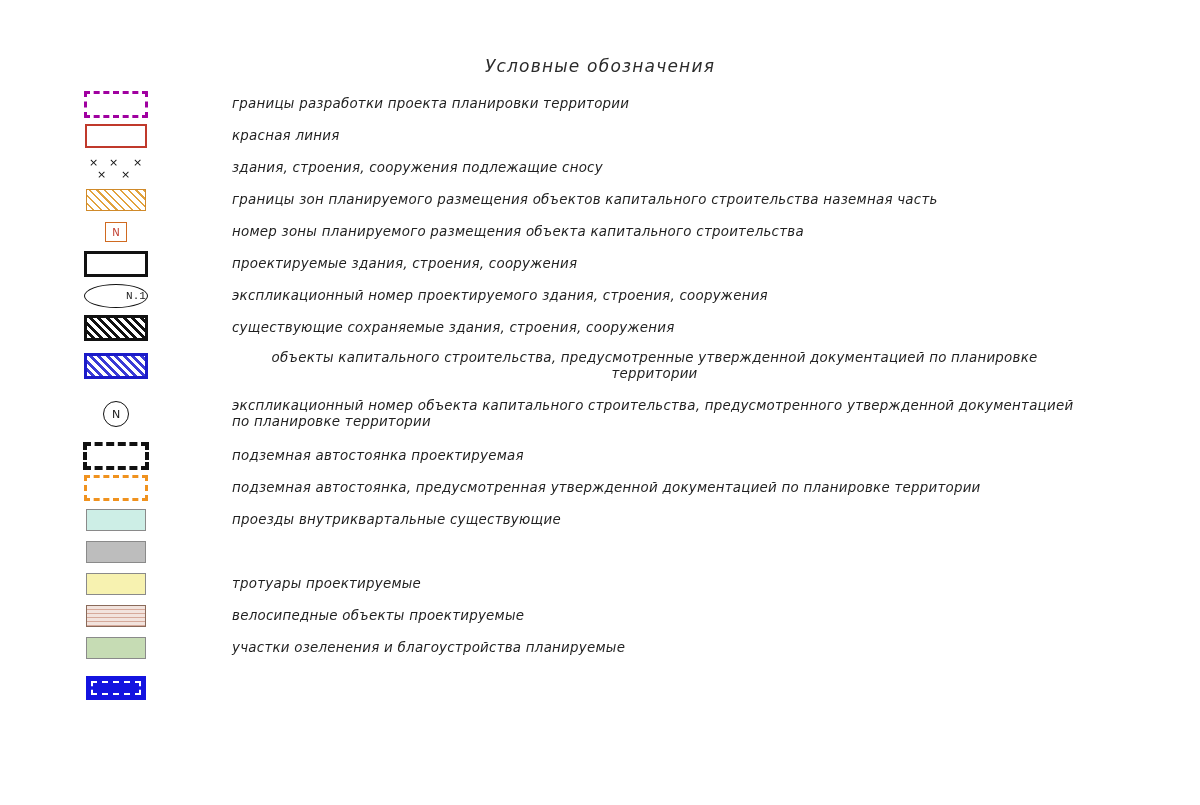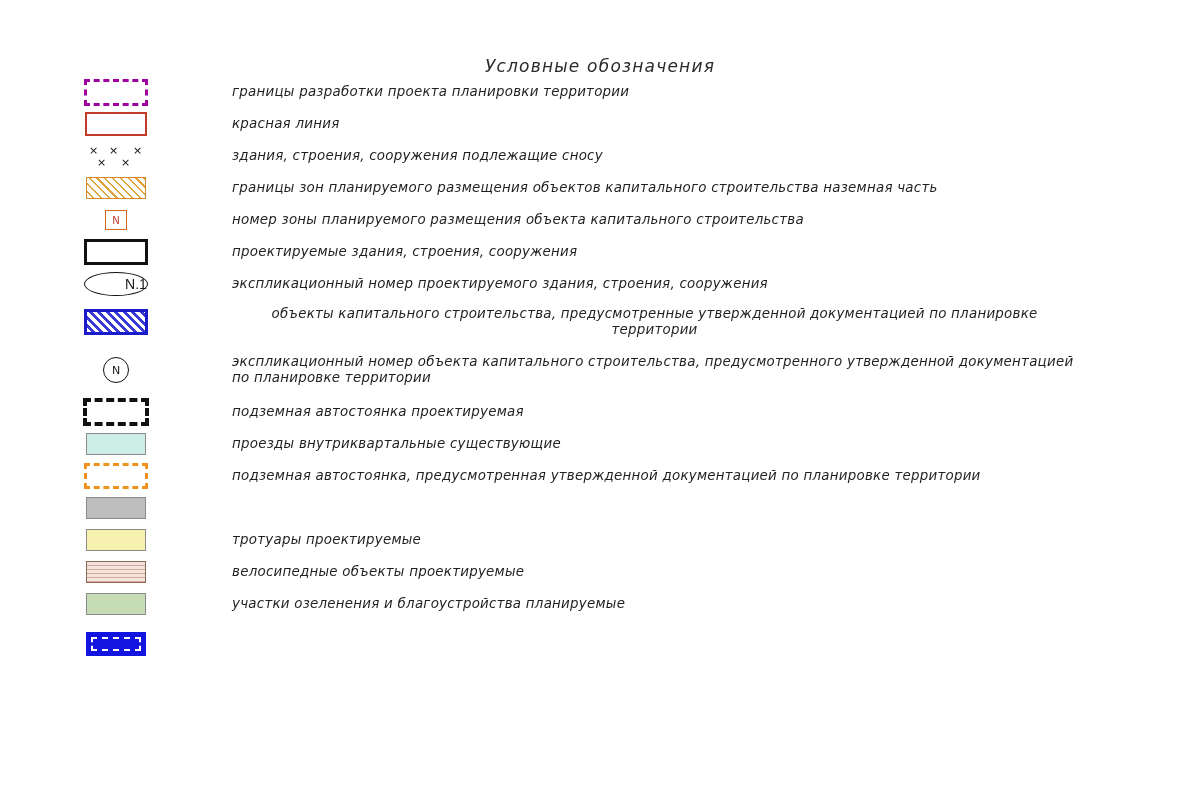--- a/index.html
+++ b/index.html
@@ -23,20 +23,21 @@
     text-align: center;
     font-style: italic;
     font-size: 17px;
     letter-spacing: 1.2px;
     color: #2b2b2b;
     padding-top: 24px;
     font-family: "DejaVu Sans", sans-serif;
     margin-top: 32px;
   }
   #legend-list {
+    margin-top: 12px;
     padding-left: 0;
   }
   .legend-row {
     display: flex;
     align-items: center;
     min-height: 32px;
     padding: 0 0 0 0;
   }
   .sym-cell {
     width: 232px;
@@ -114,23 +115,23 @@
   }
 
   
   .s-circle-num {
     width: 22px; height: 22px;
     border: 1.4px solid #111;
     border-radius: 50%;
     display: flex;
     align-items: center;
     justify-content: center;
-    font-size: 14px;
+    font-size: 11px;
     font-style: normal;
-    font-family: Liberation Sans, sans-serif;
+    font-family: Liberation Mono, monospace;
     padding-left: 40px;
   }
 
   
   .s-exist-hatch {
     width: 58px; height: 20px;
     border: 3px solid #111111;
     background:
       repeating-linear-gradient(45deg,
         #ffffff 0px, #ffffff 3px,
@@ -285,20 +286,26 @@
       <div class="legend-label">проектируемые здания, строения, сооружения</div>
     </div>
 
     <div class="legend-row">
       <div class="sym-cell">
         <div class="s-circle-num">N.1</div>
       </div>
       <div class="legend-label">экспликационный номер проектируемого здания, строения, сооружения</div>
     </div>
 
+    <div class="legend-row">
+      <div class="sym-cell">
+        <div class="s-exist-hatch"></div>
+      </div>
+      <div class="legend-label">существующие сохраняемые здания, строения, сооружения</div>
+    </div>
 
     <div class="legend-row row-tall" style="min-height:44px;text-align:center;">
       <div class="sym-cell">
         <div class="s-blue-hatch"></div>
       </div>
       <div class="legend-label">объекты капитального строительства, предусмотренные утвержденной документацией по планировке территории</div>
     </div>
 
     <div class="legend-row row-tall" style="min-height:52px;">
       <div class="sym-cell">
@@ -309,30 +316,30 @@
 
     <div class="legend-row">
       <div class="sym-cell">
         <div class="s-park-black"></div>
       </div>
       <div class="legend-label">подземная автостоянка проектируемая</div>
     </div>
 
     <div class="legend-row">
       <div class="sym-cell">
+        <div class="s-park-orange"></div>
+      </div>
+      <div class="legend-label">подземная автостоянка, предусмотренная утвержденной документацией по планировке территории</div>
+    </div>
+
+    <div class="legend-row">
+      <div class="sym-cell">
         <div class="s-drive-exist"></div>
       </div>
       <div class="legend-label">проезды внутриквартальные существующие</div>
-    </div>
-
-    <div class="legend-row">
-      <div class="sym-cell">
-        <div class="s-park-orange"></div>
-      </div>
-      <div class="legend-label">подземная автостоянка, предусмотренная утвержденной документацией по планировке территории</div>
     </div>
 
     <div class="legend-row">
       <div class="sym-cell">
         <div class="s-road-grey"></div>
       </div>
     </div>
 
     <div class="legend-row">
       <div class="sym-cell">

